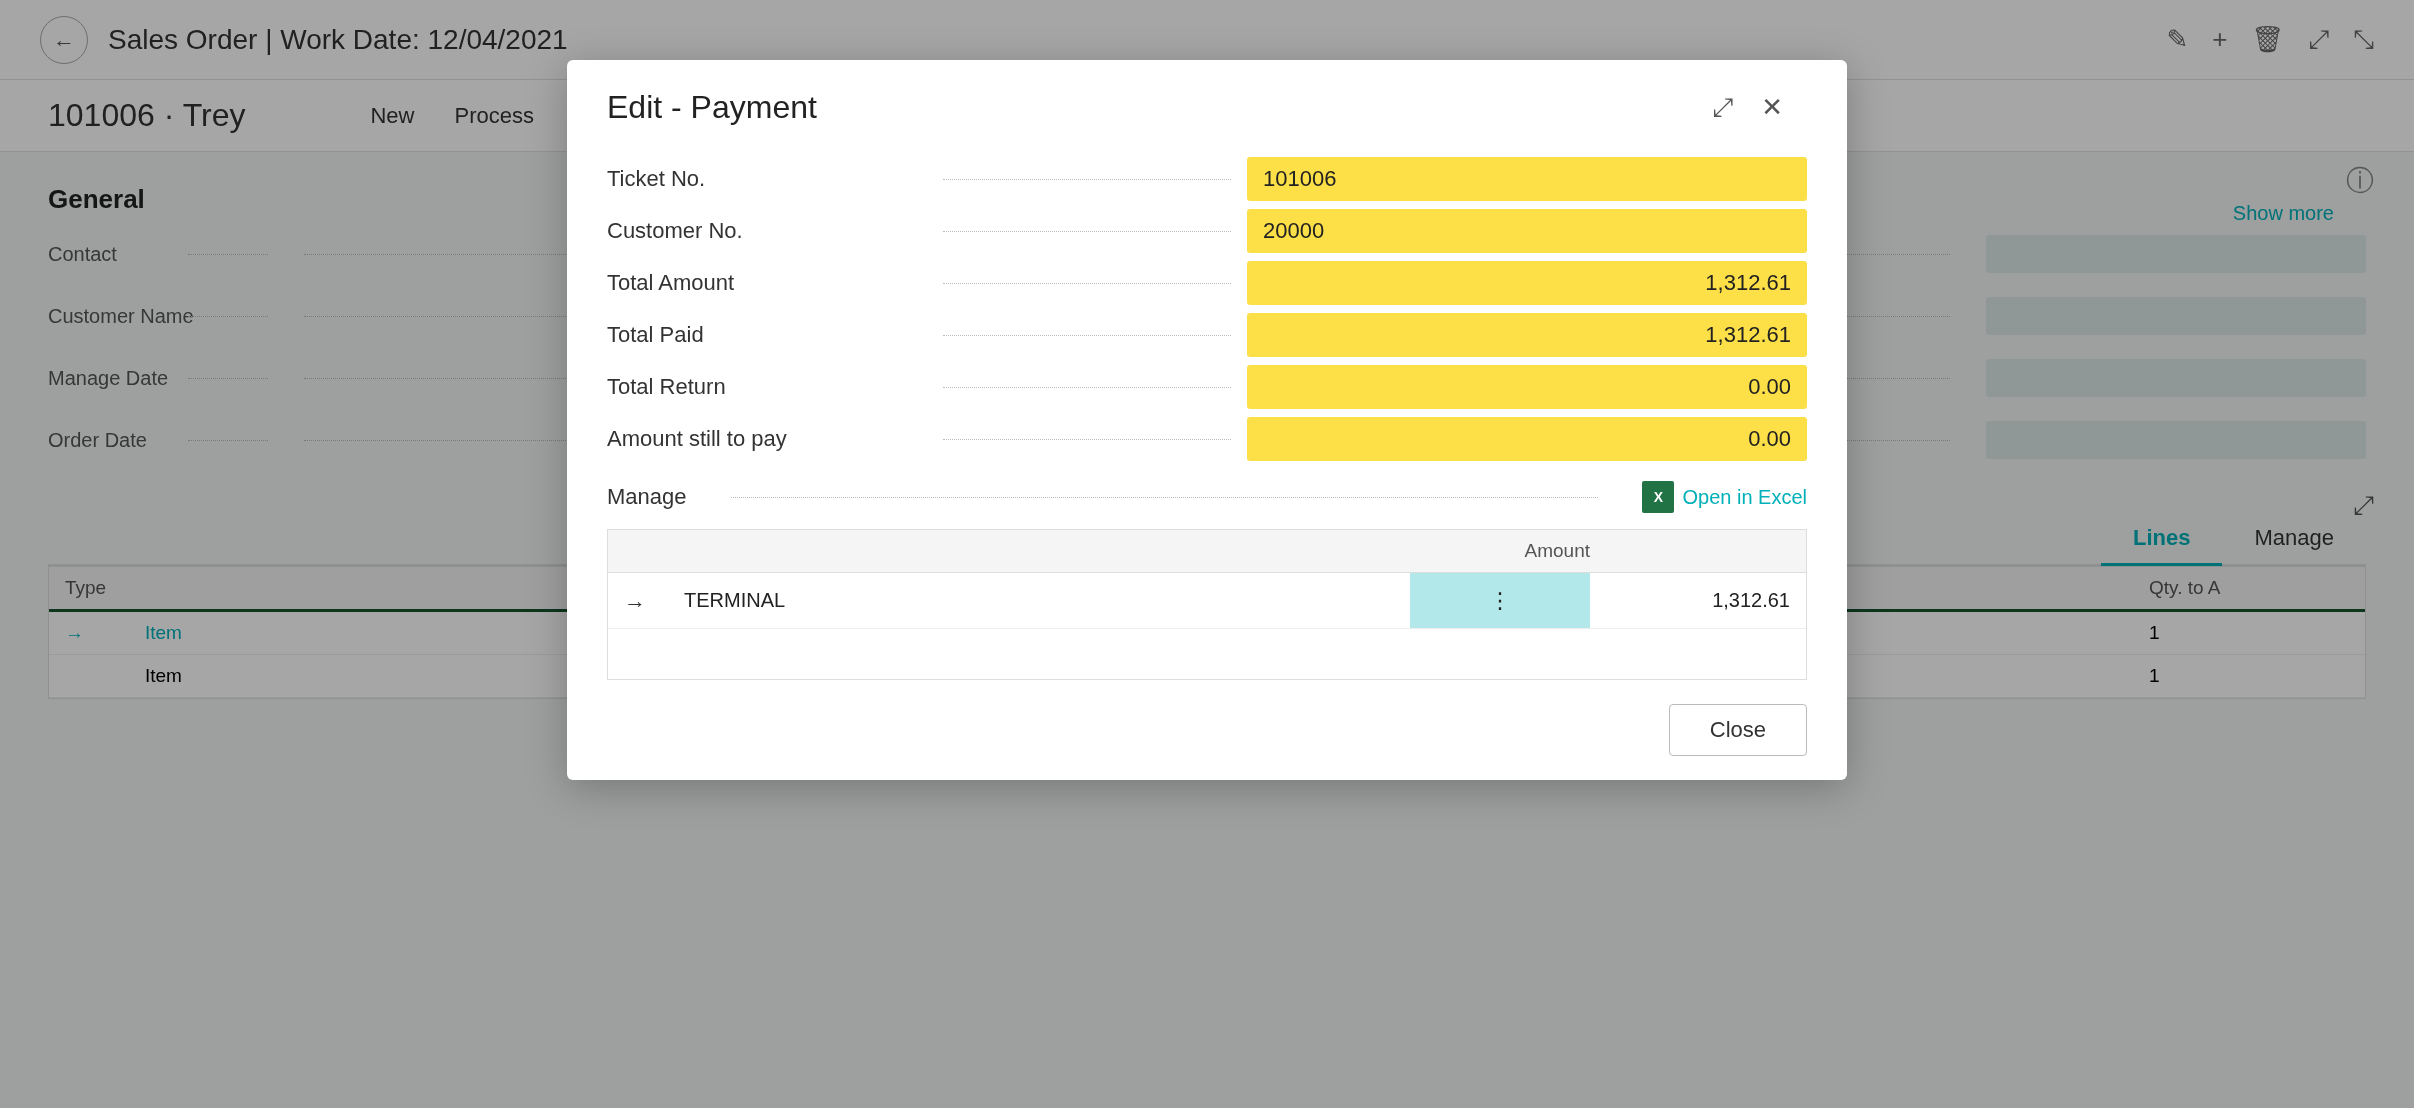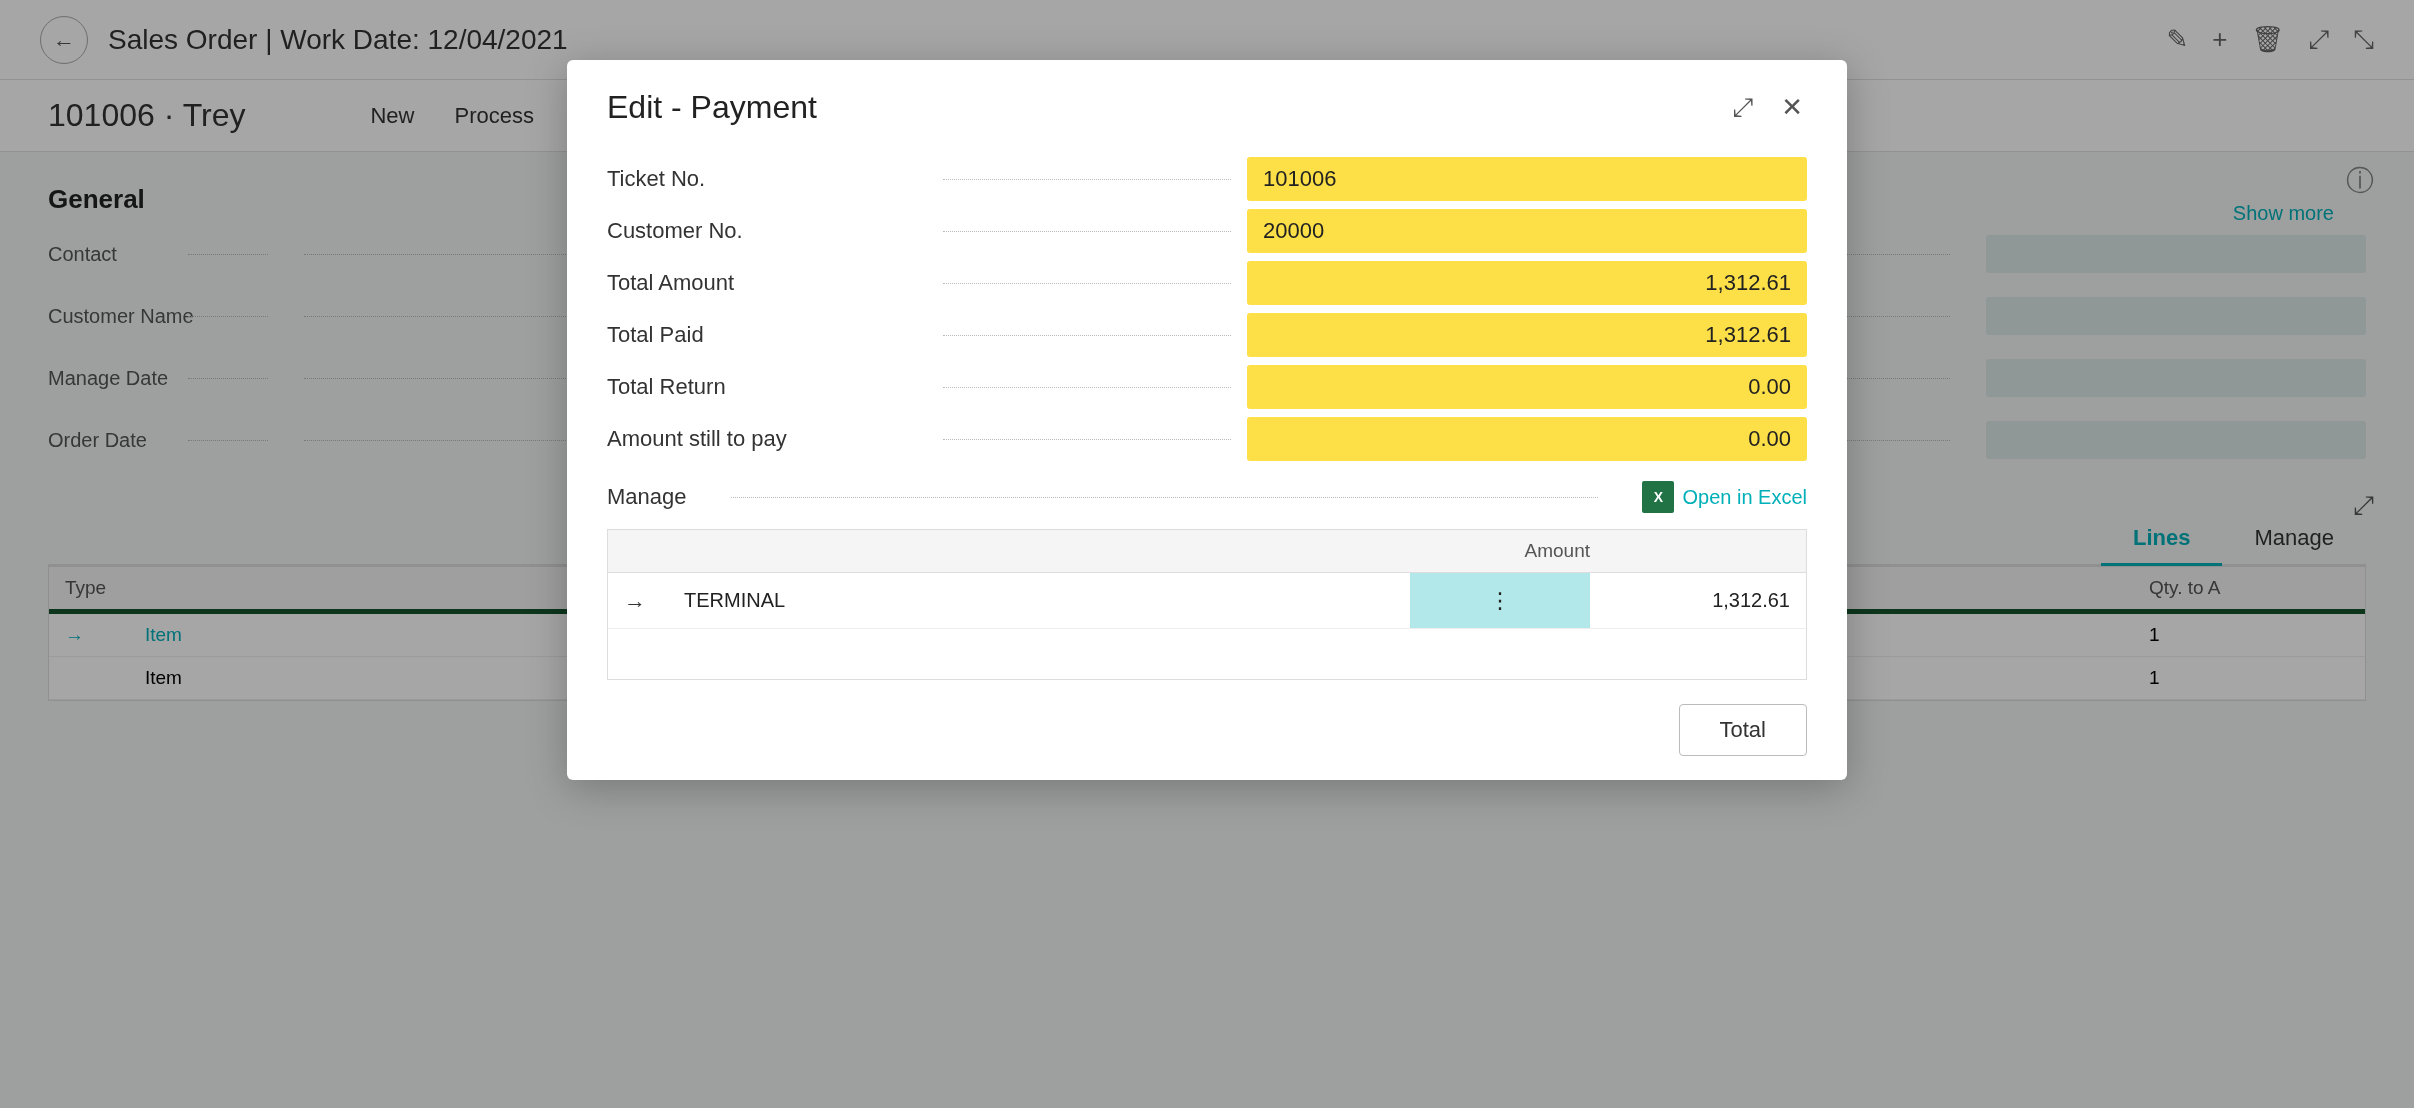--- a/index.html
+++ b/index.html
@@ -126,21 +126,21 @@
     }
 
     .table-container {
       background: #fff;
       border: 1px solid #ddd;
     }
     .table-header {
       display: grid;
       grid-template-columns: 80px 180px 200px 200px 200px auto 200px;
       background: #f5f5f5;
-      border-bottom: 5px solid #14532d;
+      border-bottom: 3px solid #14532d;
       padding: 10px 16px;
       font-size: 19px;
       color: #555;
     }
     .table-row-item {
       display: grid;
       grid-template-columns: 80px 180px 200px 200px 200px auto 200px;
       border-bottom: 1px solid #eee;
       padding: 10px 16px;
       font-size: 19px;
@@ -171,21 +171,21 @@
       max-height: 820px;
       box-shadow: 0 8px 40px rgba(0,0,0,0.25);
       padding: 0;
       overflow: hidden;
     }
 
     .modal-header {
       display: flex;
       align-items: center;
       justify-content: space-between;
-      padding: 28px 40px 20px 40px;
+      padding: 28px 60px 20px 40px;
       border-bottom: none;
       text-align: center;
     }
     .modal-title {
       font-size: 32px;
       font-weight: 400;
       color: #222;
     }
     .modal-header-icons {
       display: flex;
@@ -512,17 +512,17 @@
         <div class="payment-table-row" style="background:#fff;">
           <span></span>
           <span></span>
           <span></span>
           <span></span>
         </div>
       </div>
     </div>
 
     <div class="modal-footer">
-      <button class="close-btn">Total</button>
+      <button class="close-btn">Close</button>
     </div>
 
   </div>
 </div>
 
 </body></html>

